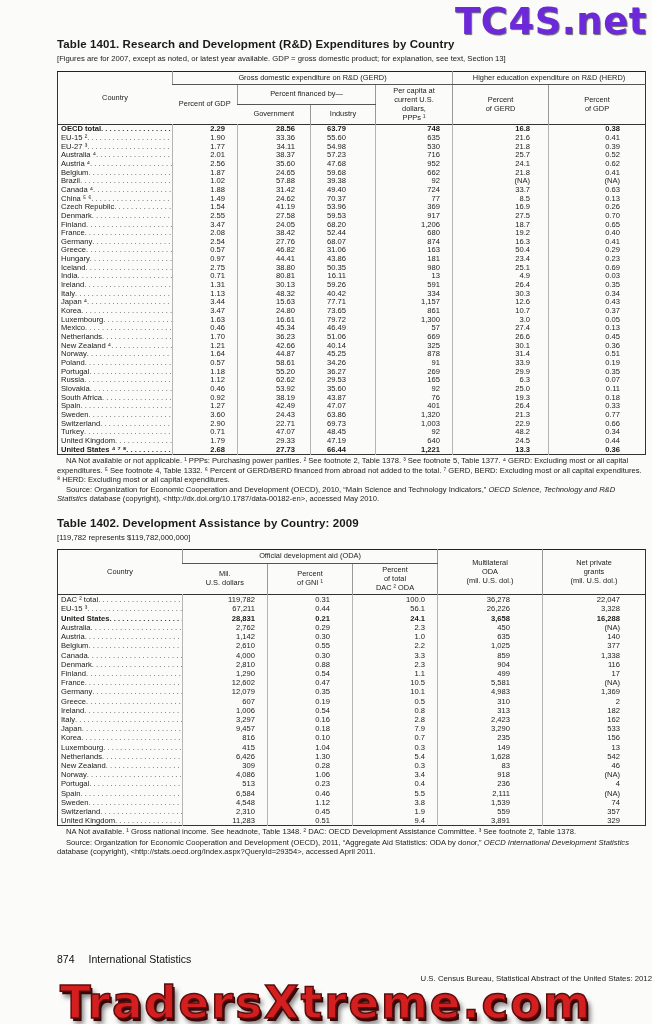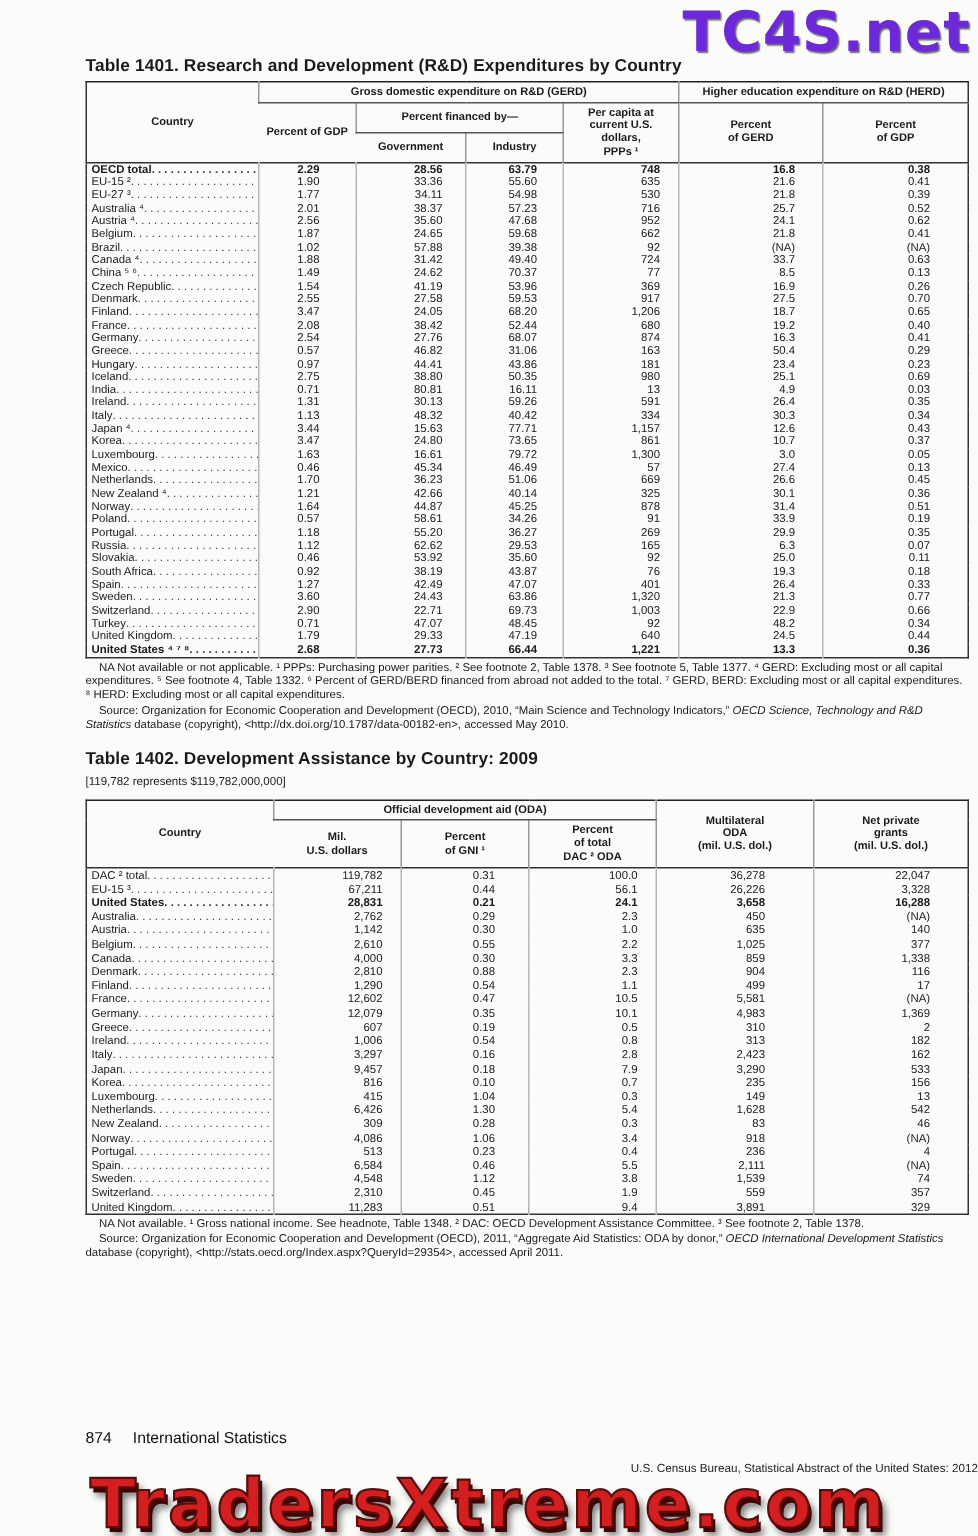--- a/index.html
+++ b/index.html
@@ -20,21 +20,21 @@
   .tbl-title { font-size: 11.5px; font-weight: bold; margin: 0 0 4px 0; letter-spacing: 0.1px; }
   .tbl-title.second { margin-top: 13px; }
   .headnote { font-size: 7.7px; line-height: 1.25; margin: 0 0 7px 0; }
 
   table.dtable {
     border-collapse: collapse; width: 588px; table-layout: fixed;
     border: 1px solid #333; border-top: 1.5px solid #222;
   }
   .dtable thead { border-bottom: 1px solid #333; }
   .dtable th {
-    font-weight: bold; font-size: 7.4px; line-height: 1.18;
+    font-weight: normal; font-size: 7.4px; line-height: 1.18;
     white-space: pre-line; vertical-align: middle; text-align: center;
     padding: 2px 2px; border-left: 1px solid #999;
   }
   .dtable td { border-left: 1px solid #b5b5b5; }
   .dtable th:first-child, .dtable td:first-child { border-left: none; }
   .group-h { border-bottom: 1px solid #555; }
   .vbottom { vertical-align: bottom; padding-bottom: 3px; }
 
   .dtable tbody td {
     font-size: 7.6px; padding: 0; text-align: right;
@@ -44,23 +44,23 @@
   .t1402 tbody td { line-height: 9.2px;  height: 9.2px; }
   tr.bold { font-weight: bold; }
 
   td.country-cell { text-align: left; }
   .cwrap { display: flex; overflow: hidden; padding-left: 3px; }
   .cname { white-space: nowrap; }
   .dots { flex: 1; overflow: hidden; white-space: nowrap; color: #333; }
   .dots::after { content: " . . . . . . . . . . . . . . . . . . . . . . . . . . . . . . . . . . . . . ."; }
 
   
-  .t1401 tbody td:nth-child(2) { padding-right: 24px; }
+  .t1401 tbody td:nth-child(2) { padding-right: 12px; }
   .t1401 tbody td:nth-child(3) { padding-right: 15px; }
-  .t1401 tbody td:nth-child(4) { padding-right: 17px; margin-top: 28px; }
+  .t1401 tbody td:nth-child(4) { padding-right: 29px; margin-top: 28px; }
   .t1401 tbody td:nth-child(5) { padding-right: 12px; }
   .t1401 tbody td:nth-child(6) { padding-right: 18px; }
   .t1401 tbody td:nth-child(7) { padding-right: 25px; }
   .t1402 tbody td:nth-child(2) { padding-right: 12px; }
   .t1402 tbody td:nth-child(3) { padding-right: 22px; }
   .t1402 tbody td:nth-child(4) { padding-right: 12px; }
   .t1402 tbody td:nth-child(5) { padding-right: 32px; }
   .t1402 tbody td:nth-child(6) { padding-right: 25px; }
 
   .fnote, .src { font-size: 7.6px; line-height: 9.3px; margin: 1px 0 0 0; text-indent: 9px; }
@@ -102,20 +102,21 @@
   }
 </style>
 </head>
 <body>
 
 <div class="page">
 
   <div class="content">
 
     <h1 class="tbl-title">Table 1401. Research and Development (R&amp;D) Expenditures by Country</h1>
+    <p class="headnote">[Figures are for 2007, except as noted, or latest year available. GDP = gross domestic product; for explanation, see text, Section 13]</p>
 
     <table class="dtable t1401">
       <colgroup>
         <col style="width:115px">
           <col style="width:65px">
           <col style="width:73px">
           <col style="width:65px">
         <col style="width:77px">
           <col style="width:96px">
           <col style="width:97px">

